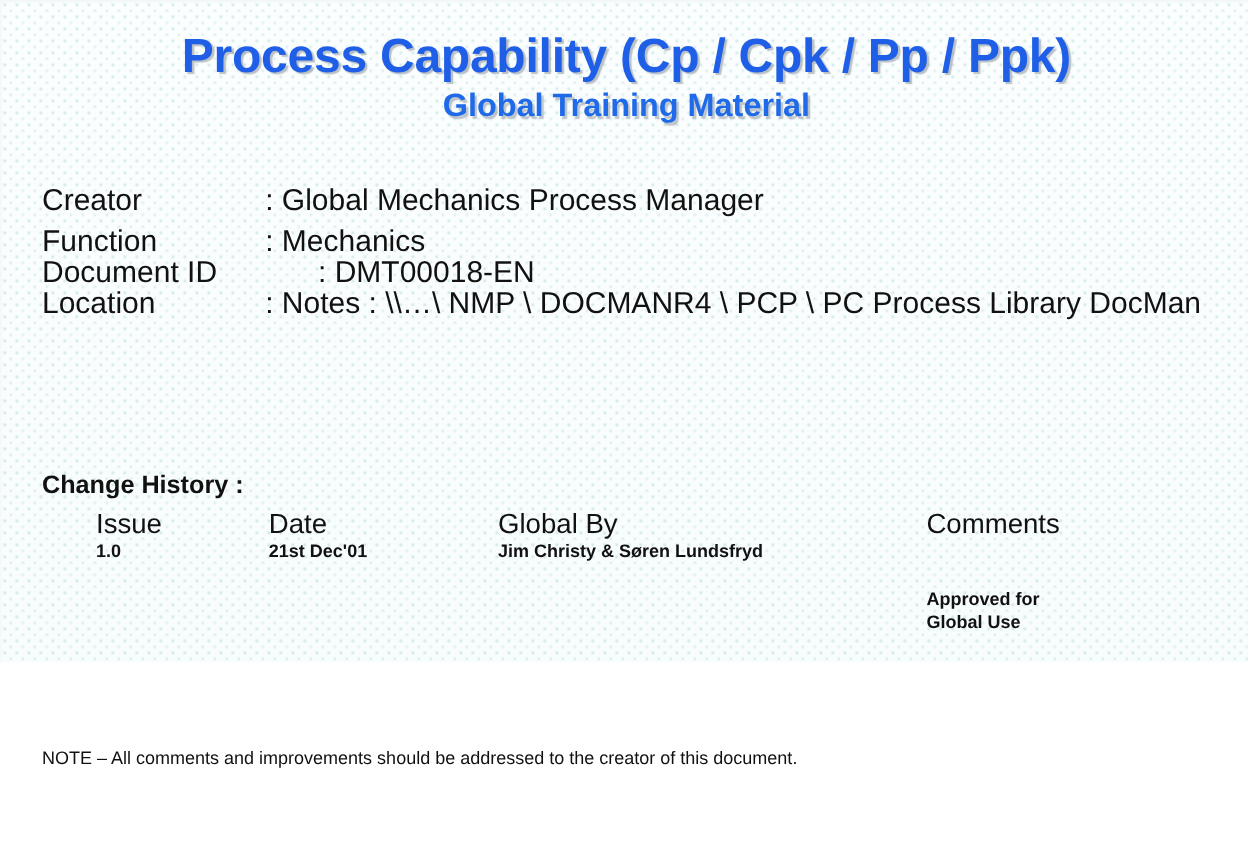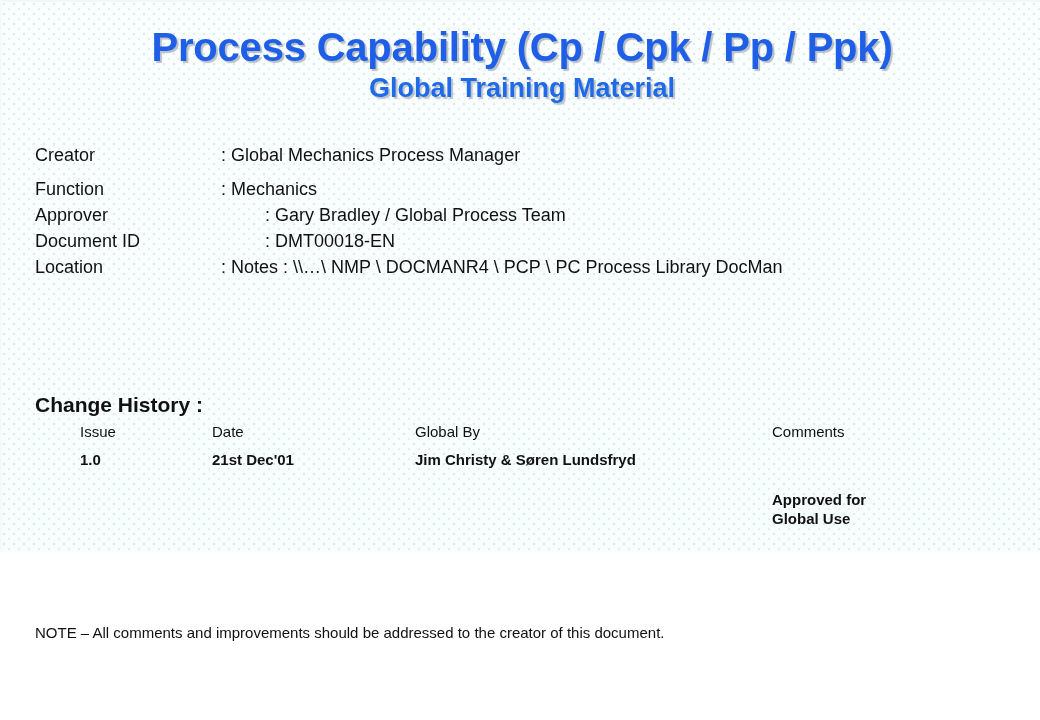--- a/index.html
+++ b/index.html
@@ -56,23 +56,23 @@
     line-height: 34px;
     margin-top: 1px;
     text-shadow: 2px 2px 1px rgba(130, 140, 150, 0.50);
     white-space: nowrap;
   }
 
   
   #meta-block {
     position: absolute;
     left: 33px;
-    top: 140px;
-    color: #111111;
-    font-size: 18px;
+    top: 152px;
+    color: #111111;
+    font-size: 25px;
     line-height: 26px;
   }
   .meta-row {
     display: block;
     white-space: nowrap;
     height: 26px;
   }
   .meta-row.first { height: 34px; }
   .meta-label {
     display: inline-block;
@@ -100,36 +100,36 @@
   }
   #history-table {
     position: absolute;
     left: 78px;
     top: 421px;
     width: 940px;
   }
   .hist-head {
     position: relative;
     height: 28px;
-    font-size: 15px;
+    font-size: 23px;
     color: #111111;
   }
   .hist-row {
     position: relative;
     font-size: 15px;
     font-weight: bold;
     color: #111111;
   }
   .col {
     position: absolute;
     top: 0;
     white-space: nowrap;
   }
   .col-issue    { left: 0px;   }
-  .col-date     { left: 132px; text-align: center; }
+  .col-date     { left: 144px; text-align: center; }
   .col-handled  { left: 335px; }
   .col-comments { left: 692px; }
 
   .hist-row .col-comments {
     white-space: normal;
     width: 120px;
     line-height: 19px;
     margin-top: 39px;
   }
 
@@ -157,23 +157,20 @@
   <div id="meta-block">
 
     <div class="meta-row first">
       <span class="meta-label">Creator</span><span class="meta-value">: Global Mechanics Process Manager</span>
     </div>
 
     <div class="meta-row">
       <span class="meta-label">Function</span><span class="meta-value">: Mechanics</span>
     </div>
 
-    <div class="meta-row">
-      <span class="meta-label wide">Approver</span><span class="meta-value">: Gary Bradley / Global Process Team</span>
-    </div>
 
     <div class="meta-row">
       <span class="meta-label wide">Document ID</span><span class="meta-value">: DMT00018-EN</span>
     </div>
 
 
     <div class="meta-row">
       <span class="meta-label">Location</span><span class="meta-value">: Notes : \\…\ NMP \ DOCMANR4 \ PCP \ PC Process Library DocMan</span>
     </div>
 

